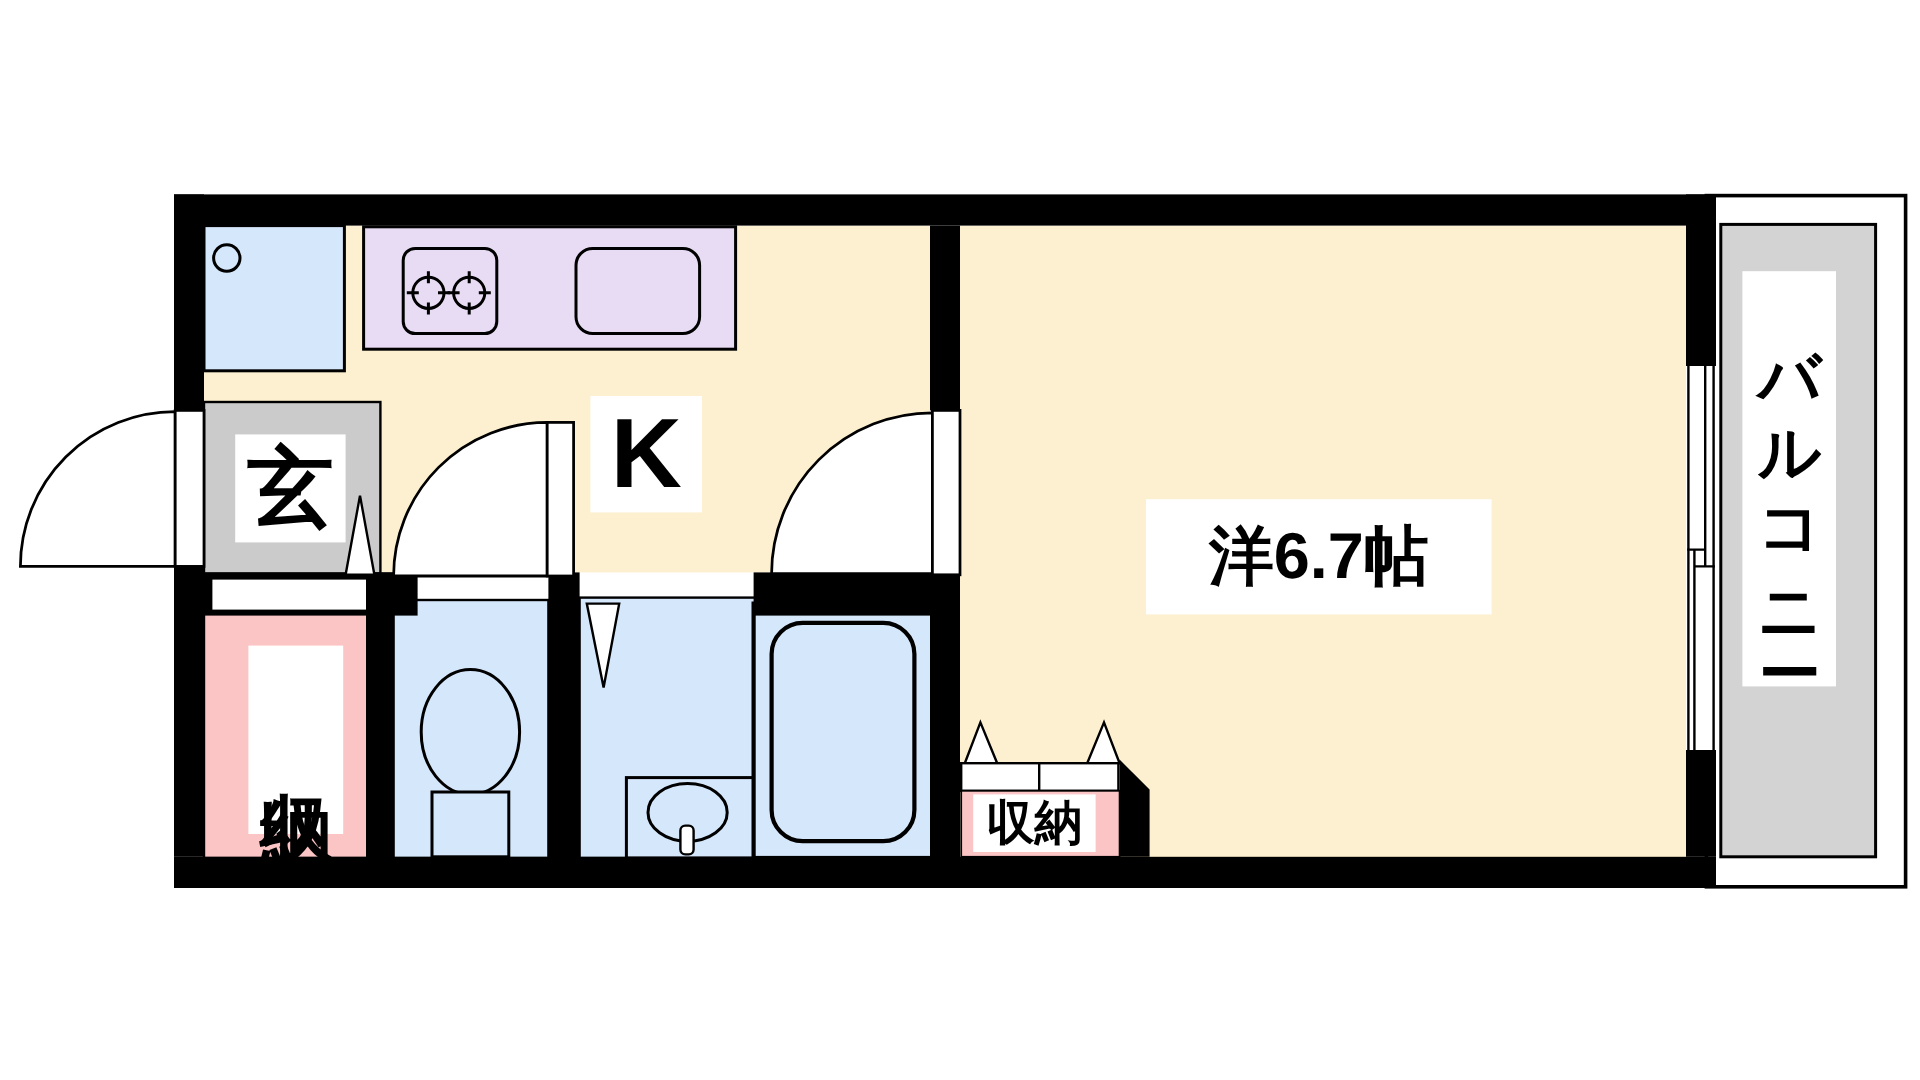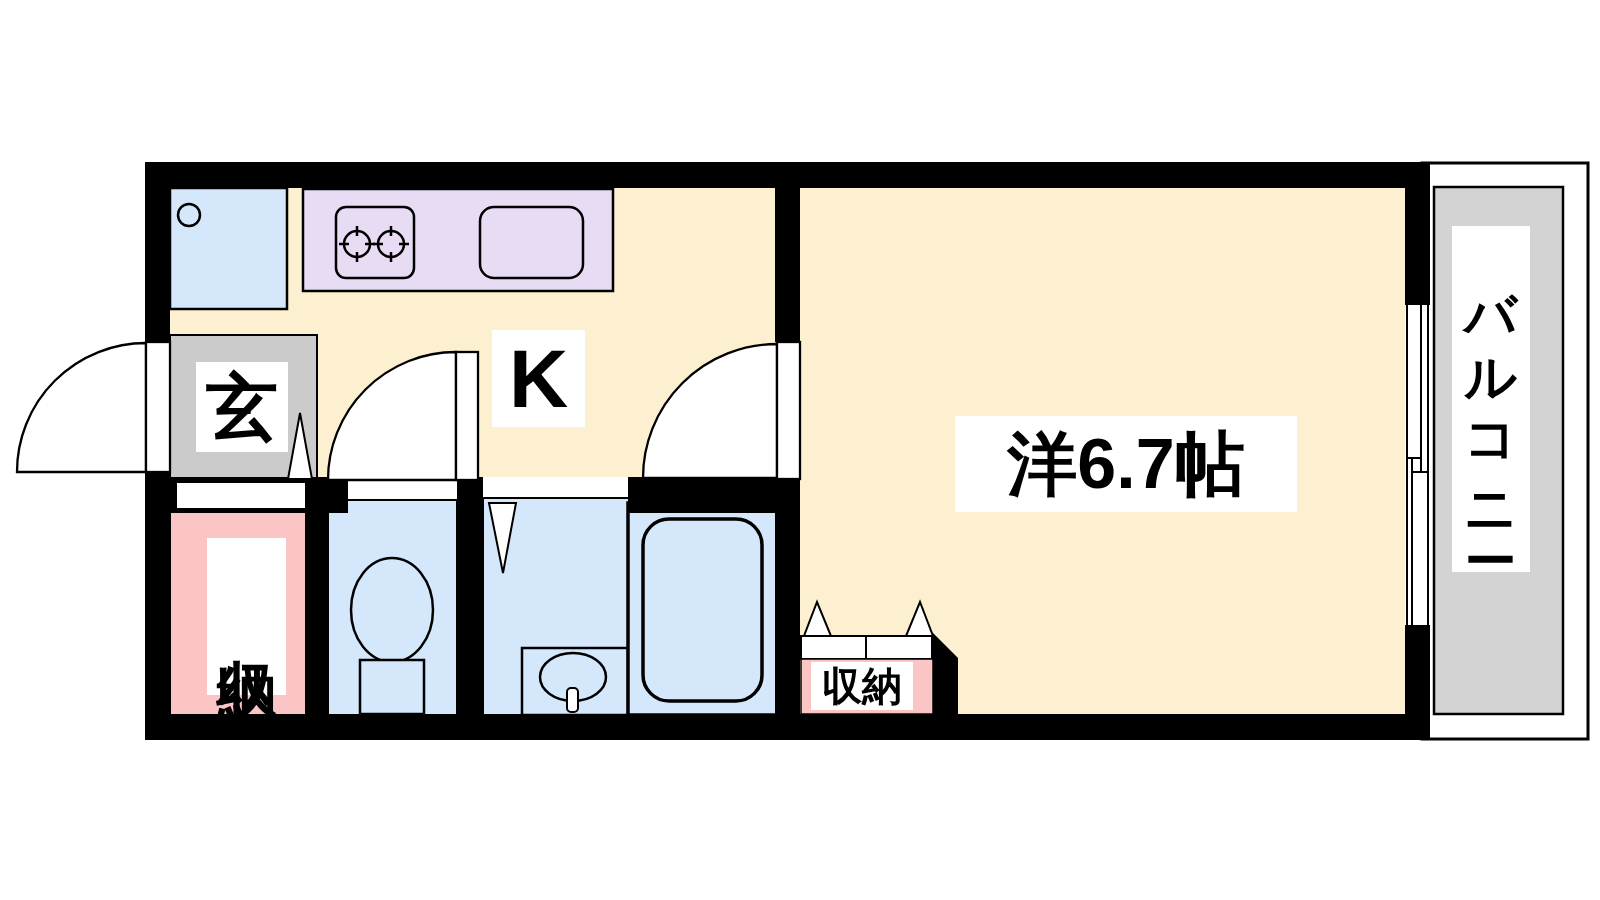--- a/index.html
+++ b/index.html
@@ -22,21 +22,21 @@
     line-height:1.0;
     white-space:nowrap;
   }
   .label.vertical{
     writing-mode:vertical-rl;
     text-orientation:upright;
   }
   #k-label{left:492px;top:330px;width:93px;height:97px;font-size:82px;}
   #genkan-label{left:196px;top:362px;width:92px;height:90px;font-size:72px;}
   #storage-left-label{left:207px;top:538px;width:79px;height:157px;font-size:60px;letter-spacing:6px;}
-  #room-label{left:955px;top:416px;width:342px;height:96px;font-size:70px;text-align:center;}
+  #room-label{left:955px;top:416px;width:288px;height:96px;font-size:54px;text-align:center;}
   #storage-main-label{left:811px;top:662px;width:102px;height:48px;font-size:40px;}
   #balcony-label{left:1452px;top:226px;width:78px;height:346px;font-size:52px;letter-spacing:10px;}
 </style>
 </head>
 <body>
 
 <div id="canvas">
 
   <svg id="plan-svg" width="1600" height="900" viewBox="0 0 1600 900">
 

